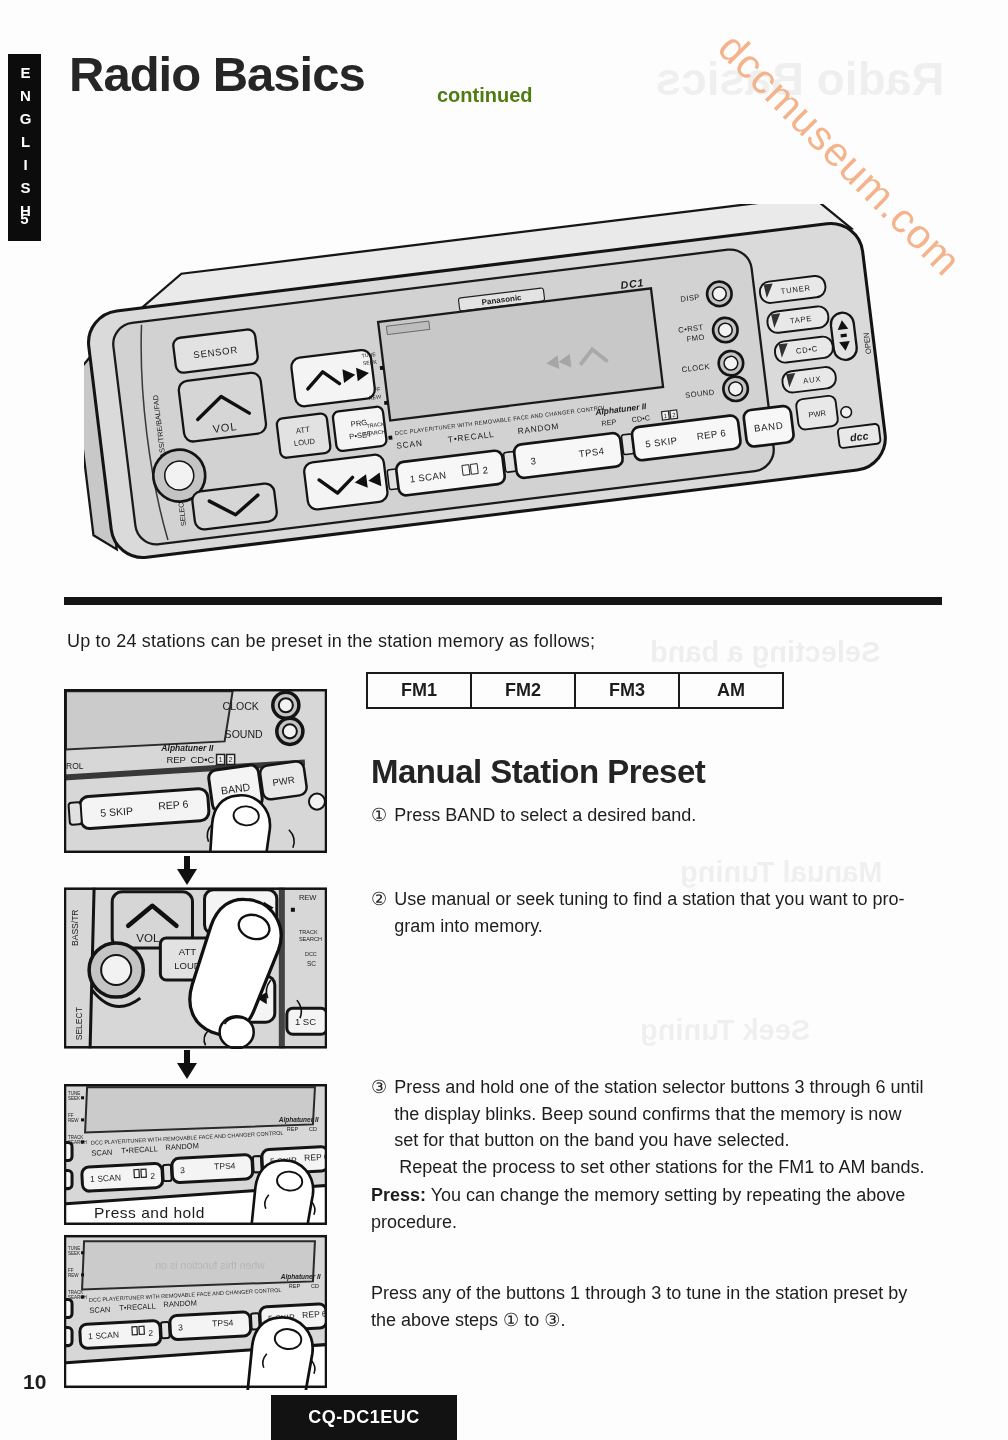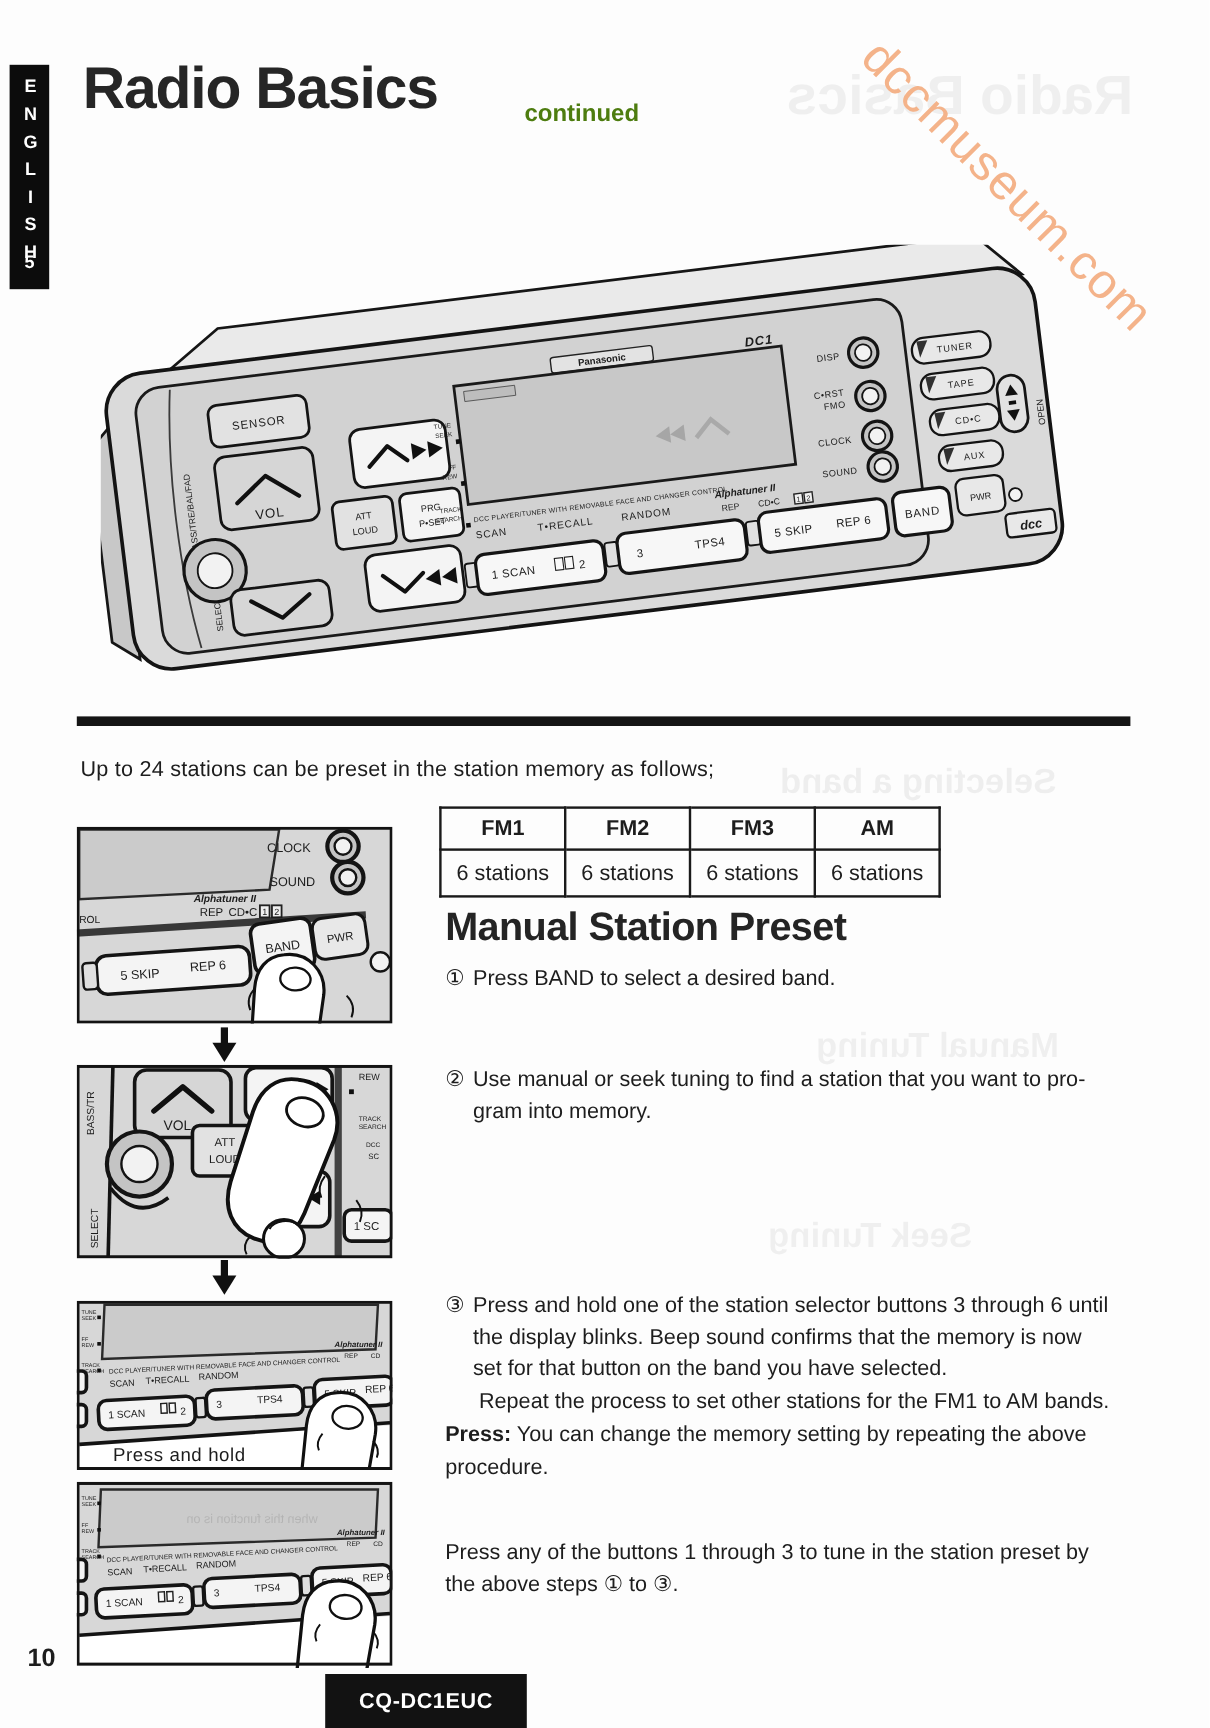--- a/index.html
+++ b/index.html
@@ -39,21 +39,21 @@
   .h-msp{left:371px;top:753px;}
   .h-tps{left:371px;top:1234px;}
   .step{left:371px;width:622px;display:flex;gap:7px;font-size:18px;line-height:26.5px;}
   .step .txt{white-space:pre-wrap;}
   .s1{top:802px;} .s2{top:886px;} .s3{top:1074px;}
   .note{left:371px;top:1182px;width:622px;font-size:18px;line-height:26.5px;white-space:pre-wrap;}
   .note b{font-weight:bold;}
   .tps-body{left:371px;top:1280px;width:622px;font-size:18px;line-height:26.5px;white-space:pre-wrap;}
 
   .pagenum{left:23px;top:1370px;font-size:21px;font-weight:bold;}
-  .model-badge{left:271px;top:1395px;width:168px;height:45px;background:#121212;color:#fff;
+  .model-badge{left:271px;top:1395px;width:186px;height:45px;background:#121212;color:#fff;
       display:flex;align-items:center;justify-content:center;font-size:18px;font-weight:bold;
       letter-spacing:.5px;}
 
   
   .unit{left:84px;top:204px;width:840px;height:367px;}
   .panel{left:64px;width:263px;}
   .p1{top:689px;height:164px;} .p2{top:887px;height:162px;}
   .p3{top:1084px;height:141px;} .p4{top:1233px;height:157px;}
   .down-arrow{left:174px;width:26px;height:30px;}
   .a1{top:856px;} .a2{top:1050px;}
@@ -313,26 +313,20 @@
   <div class="abs intro">Up to 24 stations can be preset in the station memory as follows;</div>
 
   <table class="presets">
     <tbody>
         <tr>
       <th>FM1</th>
       <th>FM2</th>
       <th>FM3</th>
       <th>AM</th>
     </tr>
-    <tr>
-      <td>6 stations</td>
-      <td>6 stations</td>
-      <td>6 stations</td>
-      <td>6 stations</td>
-    </tr>
   </tbody>
     </table>
 
   <div class="abs h1 h-msp">Manual Station Preset</div>
   <div class="abs step s1">
     <span class="num">①</span>
     <span class="txt">Press BAND to select a desired band.</span>
   </div>
   <div class="abs step s2">
     <span class="num">②</span>

